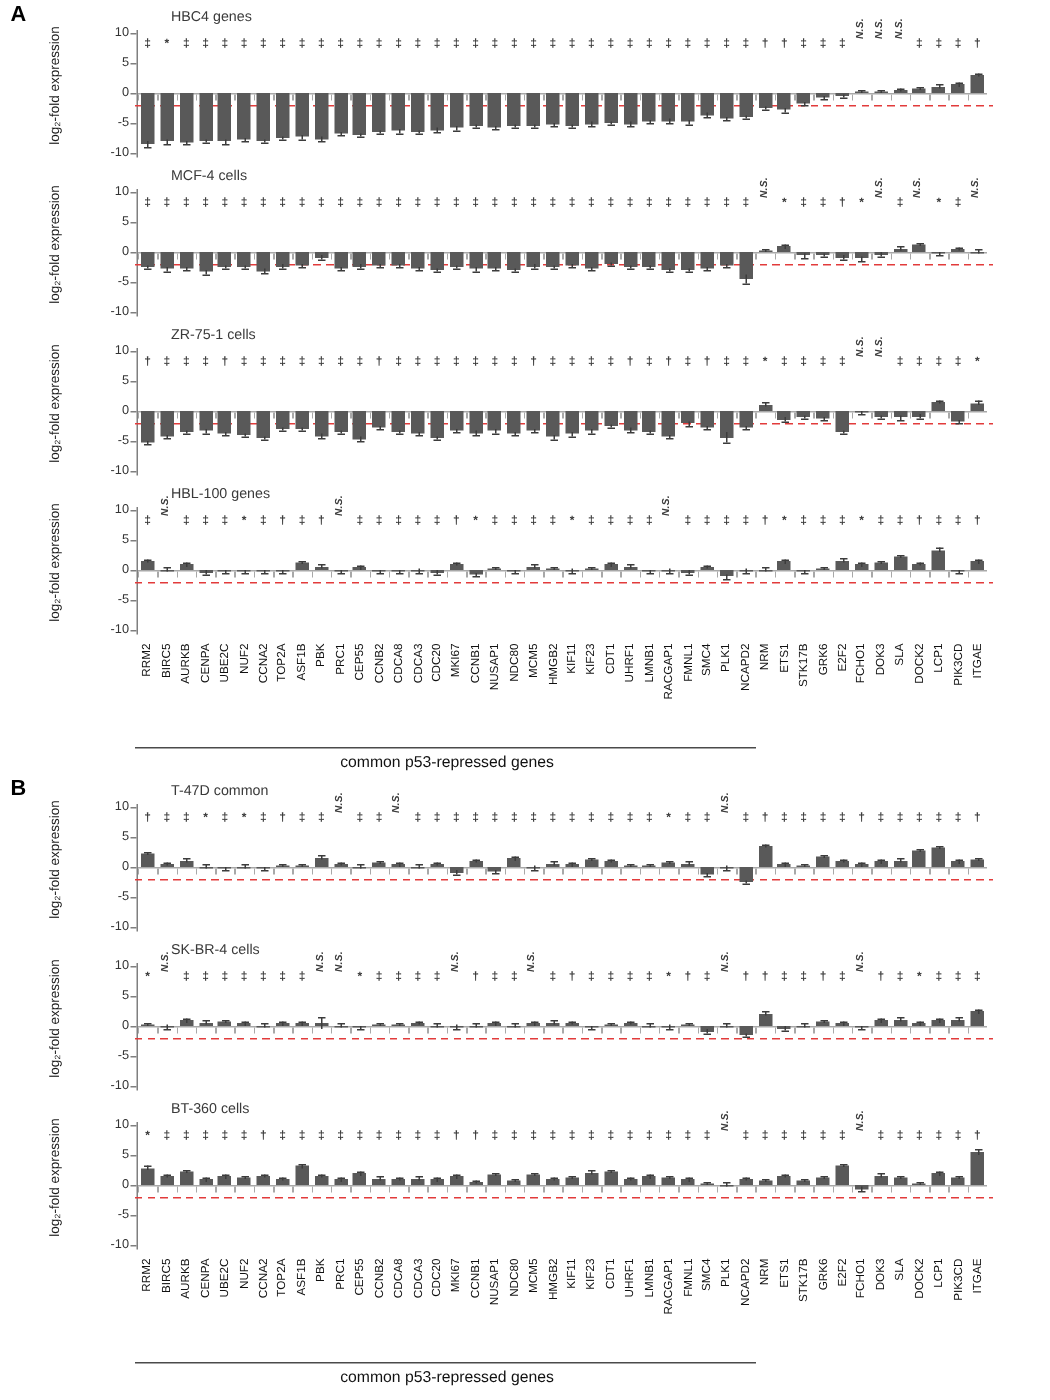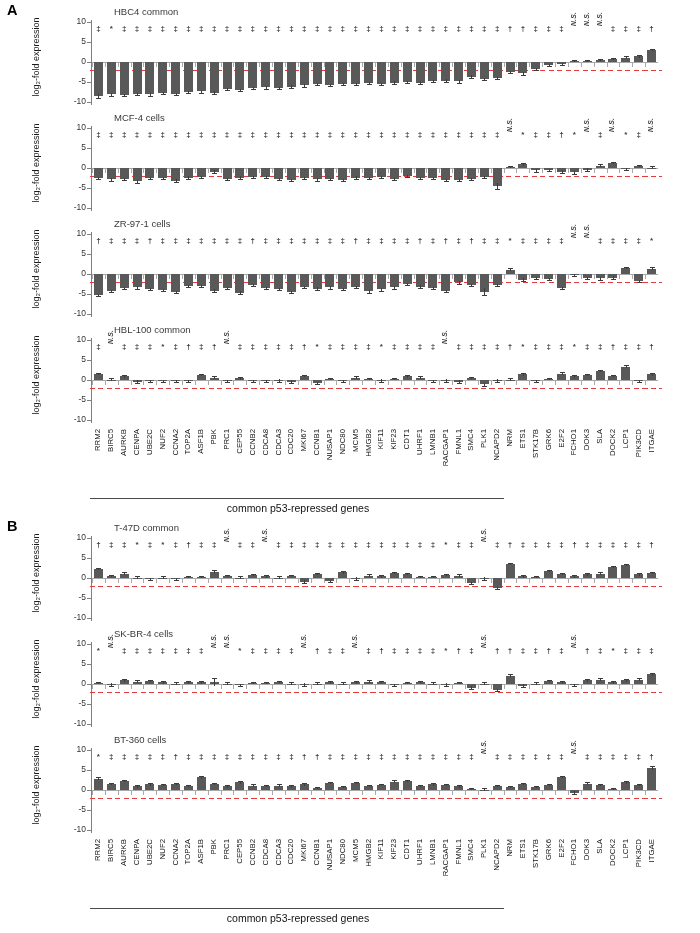--- a/index.html
+++ b/index.html
@@ -29,21 +29,21 @@
 </style>
 </head>
 <body>
 
 <div class="figure">
 
   <section class="panel">
     <div class="panel-label">A</div>
     <div>
         <div class="chart">
-          <div class="chart-title">HBC4 common</div>
+          <div class="chart-title">HBC4 genes</div>
           <div class="ylab">log₂-fold expression</div>
           <div class="plot">
             <div class="yaxis"></div>
             <div class="ytick-label" style="top: -2.62264px;">10</div>
             <div class="ytick-mark" style="top: 2.37736px;"></div>
             <div class="ytick-label" style="top: 17.1887px;">5</div>
             <div class="ytick-mark" style="top: 22.1887px;"></div>
             <div class="ytick-label" style="top: 37px;">0</div>
             <div class="ytick-mark" style="top: 42px;"></div>
             <div class="ytick-label" style="top: 56.8113px;">-5</div>
@@ -421,21 +421,21 @@
             <div class="errl" style="left: 546.705px; top: 38.8302px; height: 2.37736px;"></div>
             <div class="errc" style="left: 544.705px; top: 38.8302px;"></div>
             <span class="sig" style="left: 546.705px;">‡</span>
             <div class="bar" style="left: 555.068px; top: 41.6038px; height: 1px;"></div>
             <div class="errl" style="left: 559.568px; top: 40.4151px; height: 2.37736px;"></div>
             <div class="errc" style="left: 557.568px; top: 40.4151px;"></div>
             <span class="sig-ns" style="left: 556.068px;">N.S.</span>
           </div>
         </div>
         <div class="chart">
-          <div class="chart-title">ZR-97-1 cells</div>
+          <div class="chart-title">ZR-75-1 cells</div>
           <div class="ylab">log₂-fold expression</div>
           <div class="plot">
             <div class="yaxis"></div>
             <div class="ytick-label" style="top: -2.62264px;">10</div>
             <div class="ytick-mark" style="top: 2.37736px;"></div>
             <div class="ytick-label" style="top: 17.1887px;">5</div>
             <div class="ytick-mark" style="top: 22.1887px;"></div>
             <div class="ytick-label" style="top: 37px;">0</div>
             <div class="ytick-mark" style="top: 42px;"></div>
             <div class="ytick-label" style="top: 56.8113px;">-5</div>
@@ -617,21 +617,21 @@
             <div class="errl" style="left: 546.705px; top: 47.5472px; height: 2.37736px;"></div>
             <div class="errc" style="left: 544.705px; top: 49.9245px;"></div>
             <span class="sig" style="left: 546.705px;">‡</span>
             <div class="bar" style="left: 555.068px; top: 36.8491px; height: 5.15094px;"></div>
             <div class="errl" style="left: 559.568px; top: 35.2642px; height: 3.16981px;"></div>
             <div class="errc" style="left: 557.568px; top: 35.2642px;"></div>
             <span class="sig" style="left: 559.568px;">*</span>
           </div>
         </div>
         <div class="chart">
-          <div class="chart-title">HBL-100 common</div>
+          <div class="chart-title">HBL-100 genes</div>
           <div class="ylab">log₂-fold expression</div>
           <div class="plot">
             <div class="yaxis"></div>
             <div class="ytick-label" style="top: -2.62264px;">10</div>
             <div class="ytick-mark" style="top: 2.37736px;"></div>
             <div class="ytick-label" style="top: 17.1887px;">5</div>
             <div class="ytick-mark" style="top: 22.1887px;"></div>
             <div class="ytick-label" style="top: 37px;">0</div>
             <div class="ytick-mark" style="top: 42px;"></div>
             <div class="ytick-label" style="top: 56.8113px;">-5</div>

